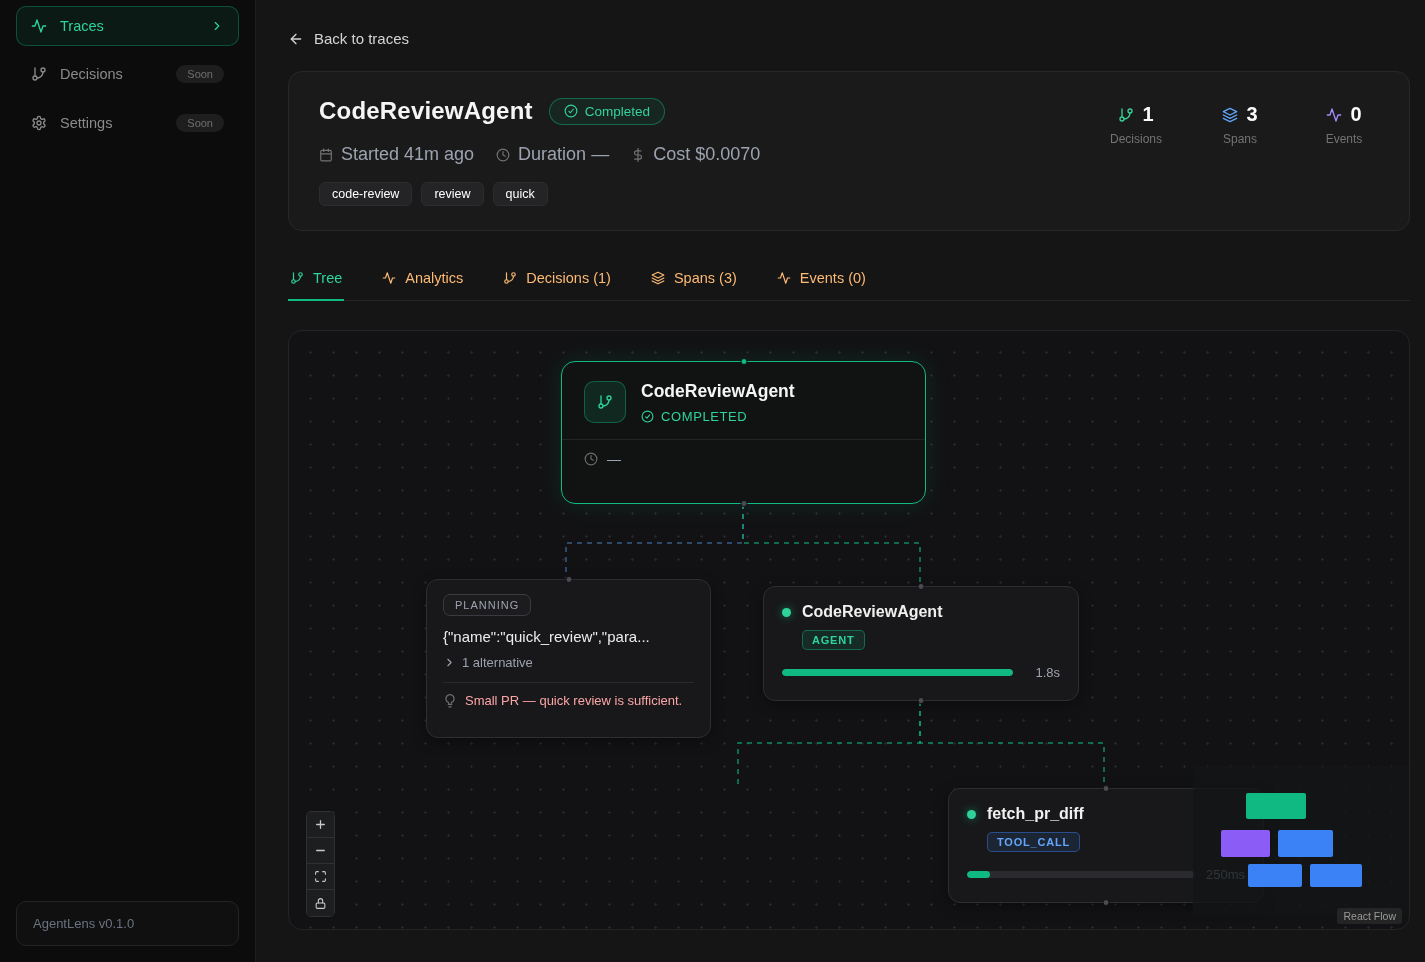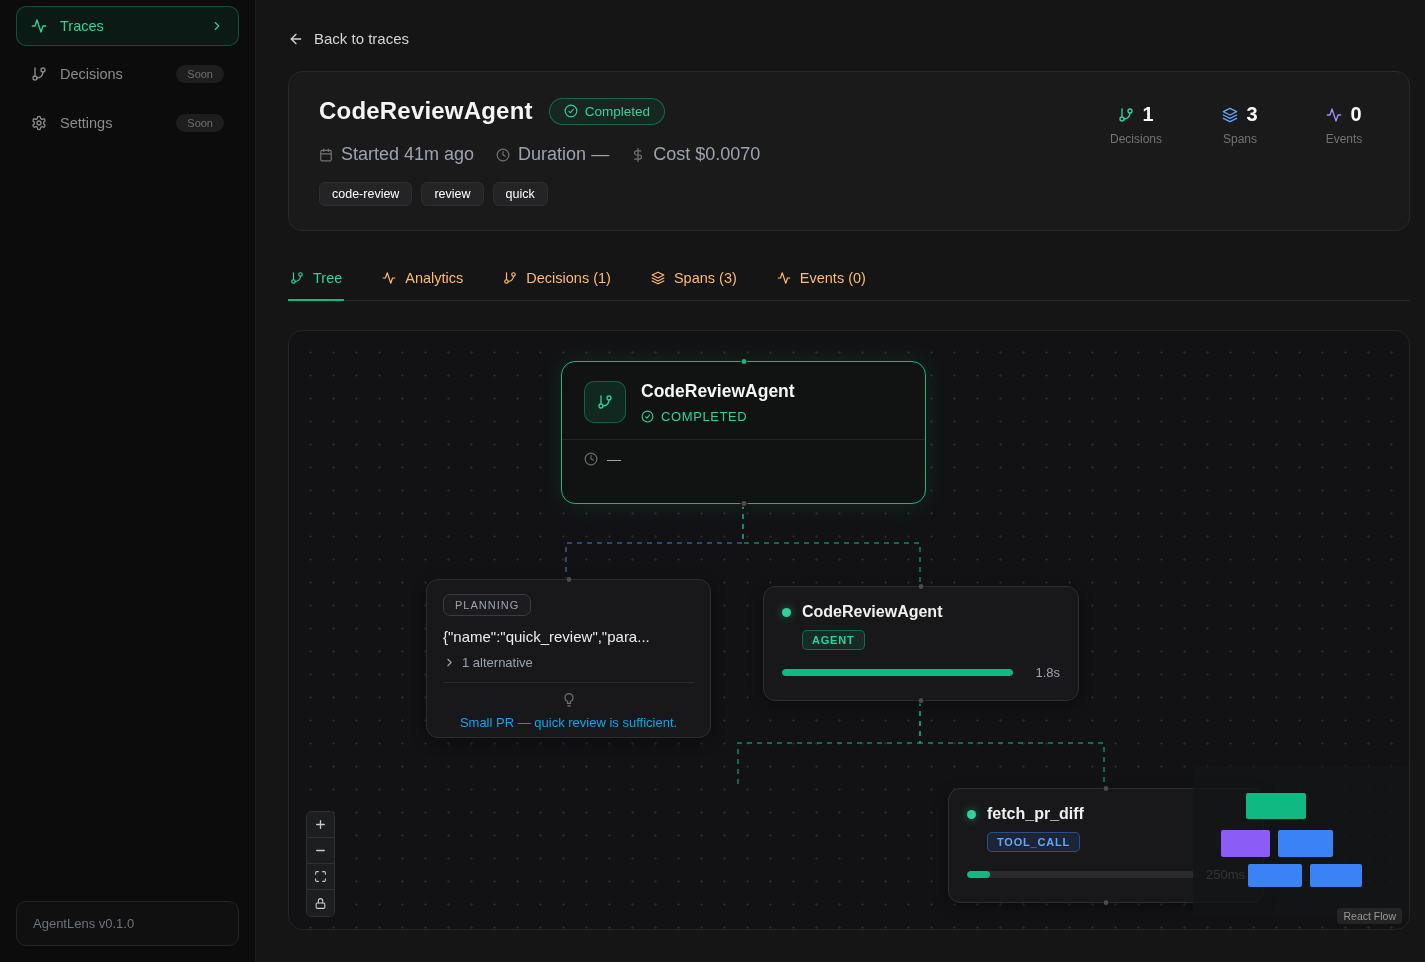--- a/index.html
+++ b/index.html
@@ -67,21 +67,21 @@
   .root-status { display:flex; align-items:center; gap:7px; margin-top:7px; color:#2fd39a; font-size:13px; letter-spacing:.6px; }
   .root-divider { border-top:1px solid #242427; margin-top:15px; }
   .root-foot { display:flex; align-items:center; gap:9px; padding:11px 22px; color:#9ca3af; font-size:14px; }
   .root-foot .ic { color:#6b6b6b; }
 
   .node-planning { left:137px; top:248px; width:285px; height:159px; padding:14px 16px 0; }
   .plan-badge { display:inline-block; border:1px solid #3b3b3f; background:#1c1c1f; color:#9ca3af; font-size:11px; letter-spacing:1px; padding:4px 11px; border-radius:7px; }
   .plan-text { margin-top:12px; color:#ececec; font-size:15px; white-space:nowrap; overflow:hidden; }
   .plan-alt { display:flex; align-items:center; gap:6px; margin-top:10px; color:#9ca3af; font-size:13px; cursor:pointer; }
   .plan-divider { border-top:1px solid #29292c; margin-top:12px; }
-  .plan-reason { display:flex; align-items:center; gap:8px; padding:10px 0; color:#0ea5e9; font-size:13px;flex-direction:column; }
+  .plan-reason { display:flex; align-items:center; gap:8px; padding:10px 0; color:#fca5a5; font-size:13px; }
   .plan-reason .ic { color:#737373; }
 
   .span-node { padding:16px 18px 0; width:316px; height:115px; }
   .node-agent { left:474px; top:255px; }
   .node-llm { left:290px; top:457px; }
   .node-tool { left:659px; top:457px; }
   .span-head { display:flex; align-items:center; gap:11px; }
   .dot { width:9px; height:9px; border-radius:50%; background:#2fd39a; box-shadow:0 0 8px rgba(16,185,129,.6); }
   .span-title { font-size:16px; font-weight:bold; color:#f0f0f0; }
   .span-badge { display:inline-block; margin:9px 0 0 20px; font-size:11px; font-weight:bold; letter-spacing:.8px; padding:3px 9px; border-radius:5px; }

